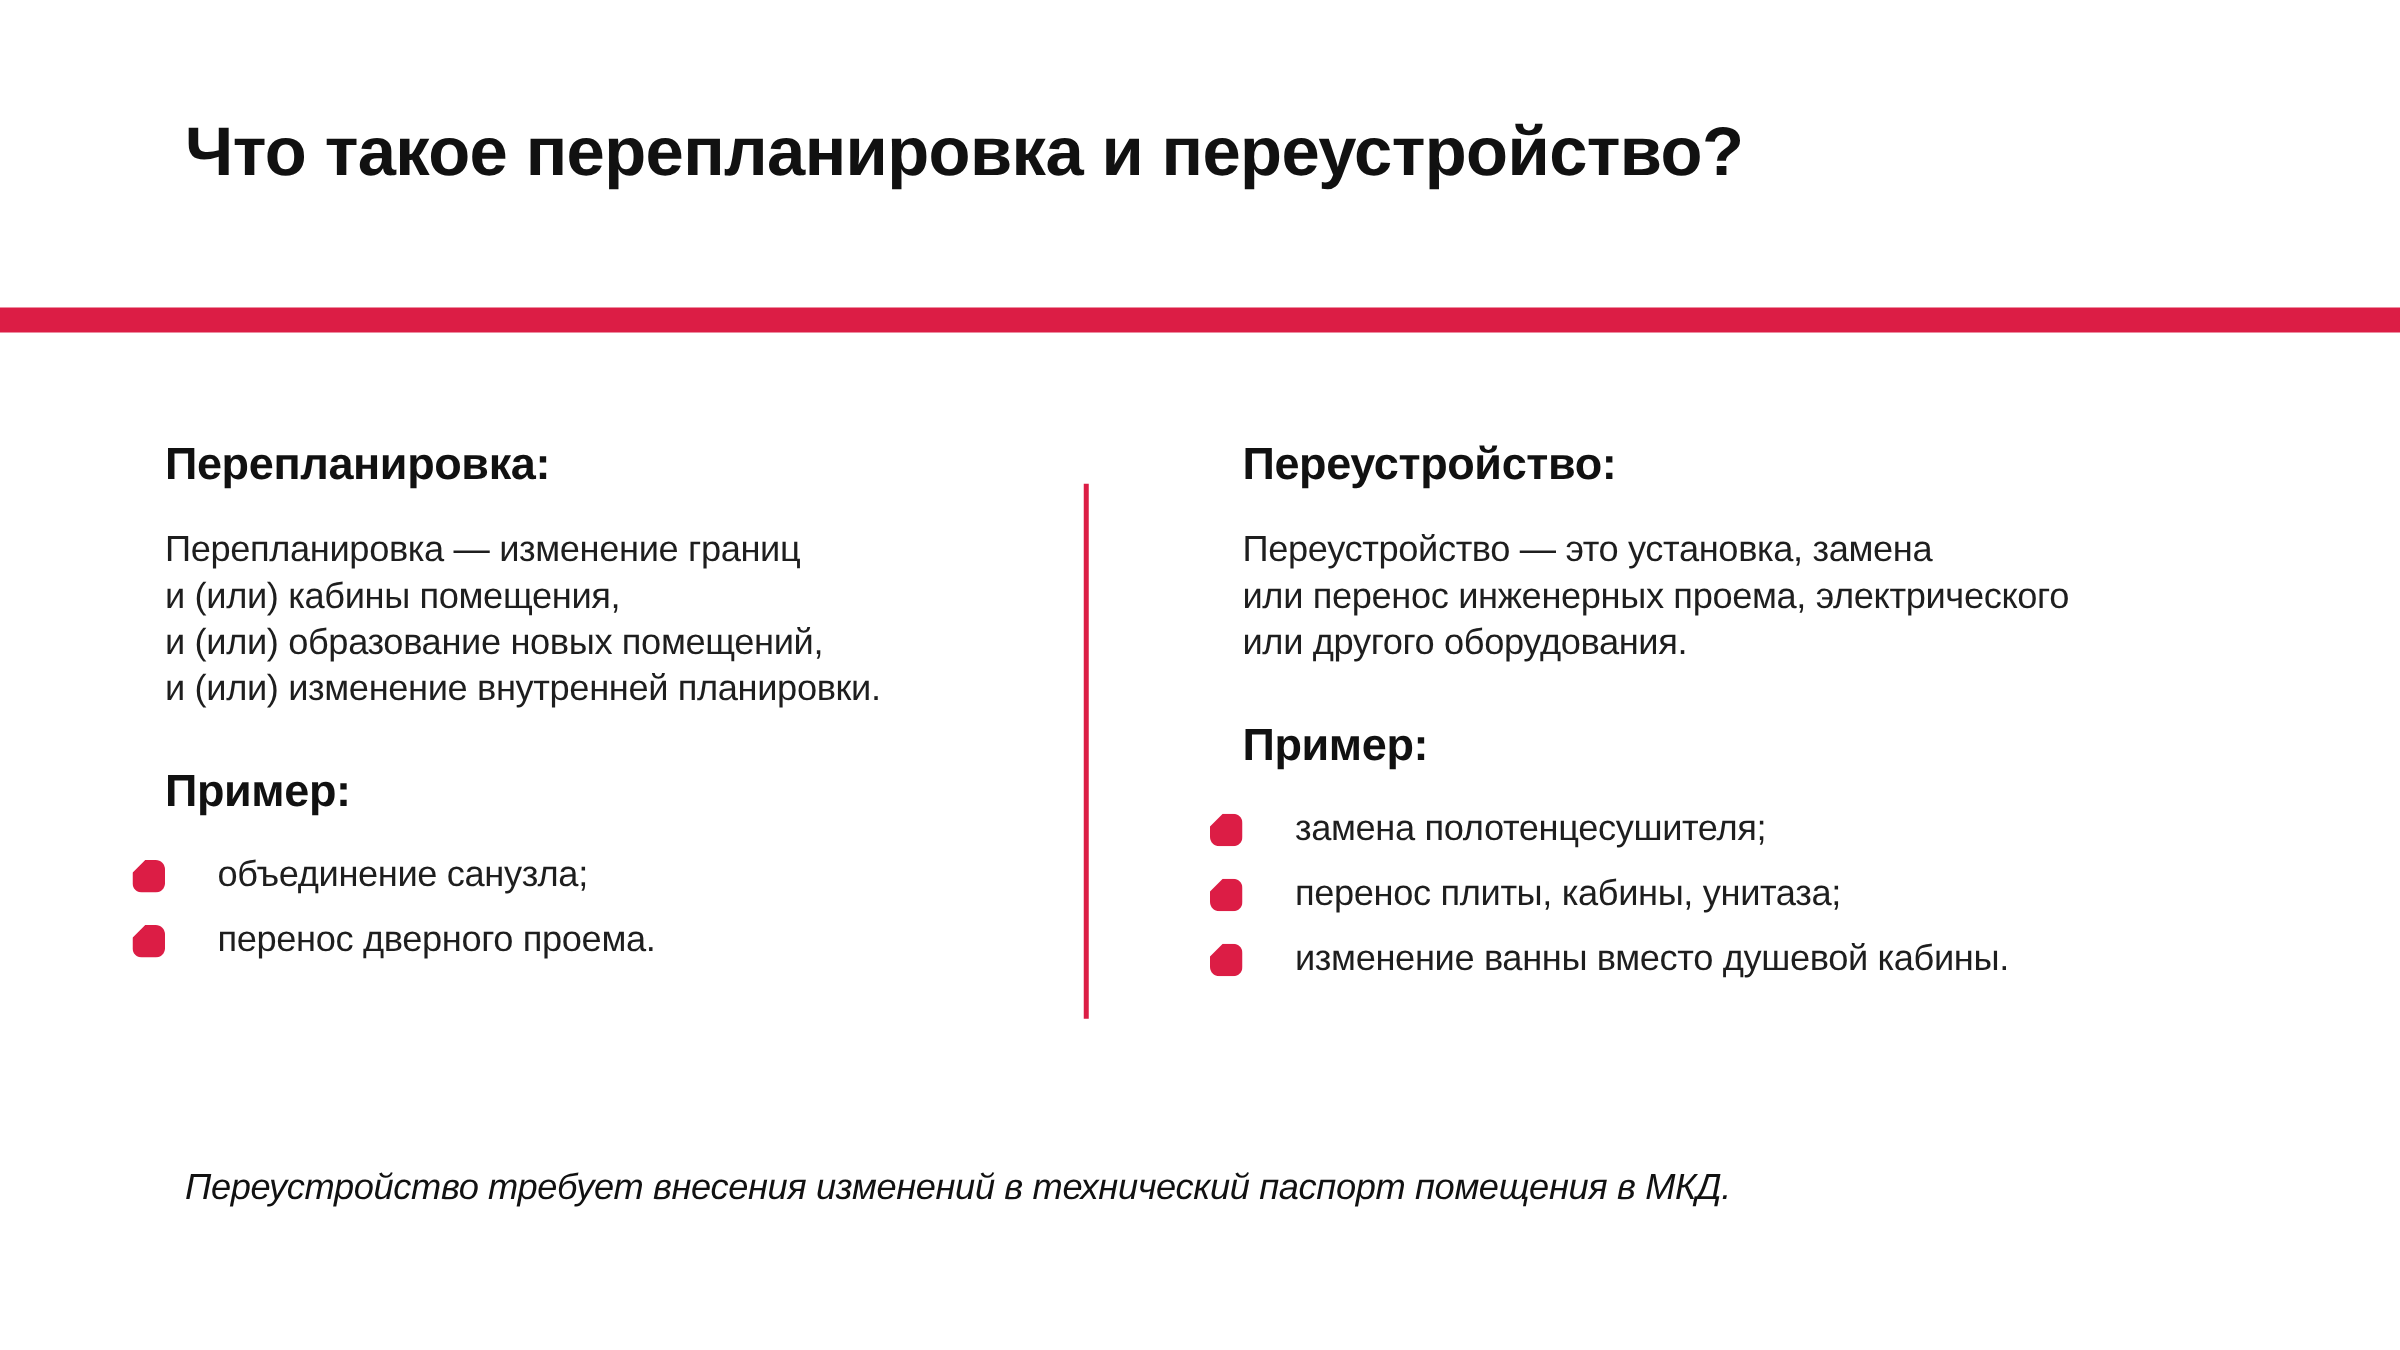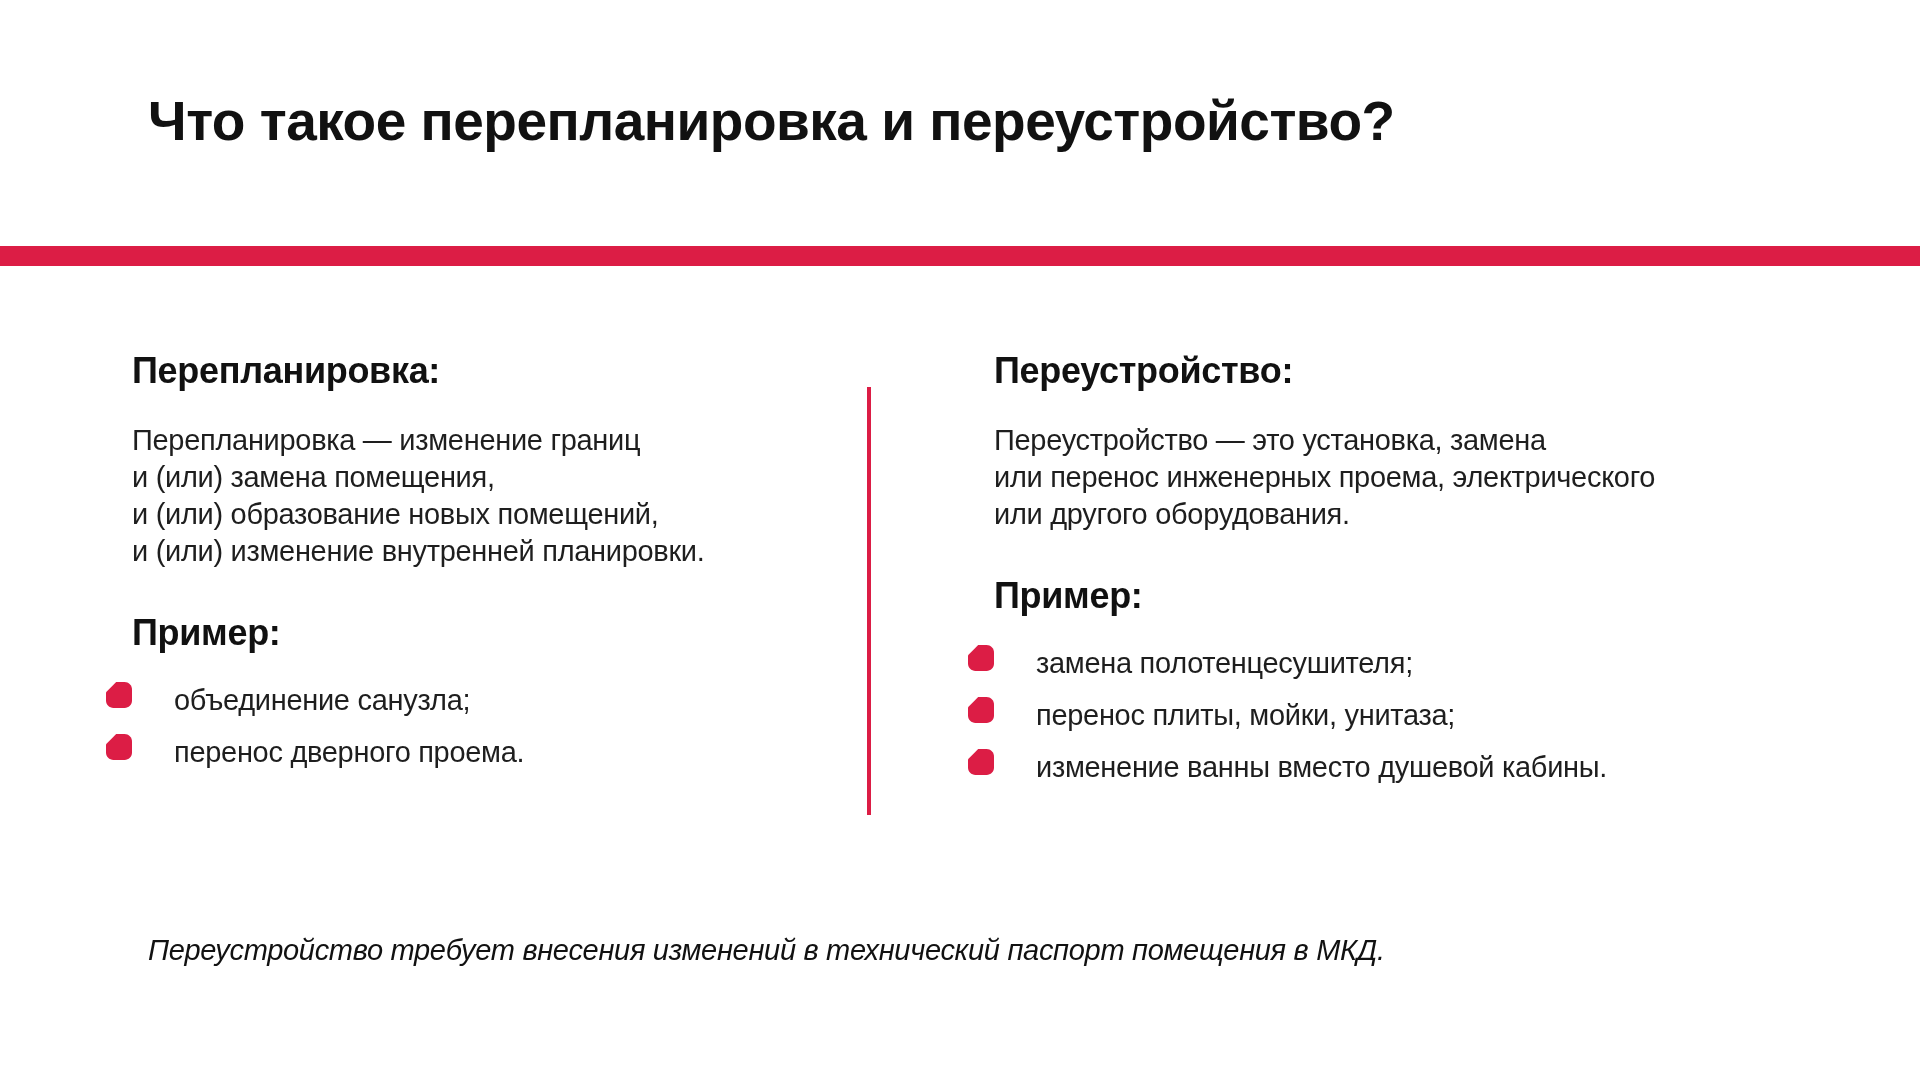--- a/index.html
+++ b/index.html
@@ -61,20 +61,21 @@
     letter-spacing: -0.3px;
     color: #111111;
   }
   .examples {
     list-style: none;
     margin: 28px 0 0 -26px;
     padding: 0;
   }
   .examples li {
     display: flex;
+    align-items: center;
     margin-bottom: 15px;
     min-height: 37px;
   }
   .bullet {
     flex: 0 0 26px;
     width: 26px;
     height: 26px;
     margin-right: 42px;
     display: inline-block;
   }
@@ -112,21 +113,21 @@
 <div class="slide">
 
   <h1 class="title">Что такое перепланировка и переустройство?</h1>
 
   <div class="accent-bar"></div>
 
   <section class="col col-left">
     <h2 class="col-heading">Перепланировка:</h2>
     <div class="desc">
       <div>Перепланировка — изменение границ</div>
-      <div>и (или) замена помещения,</div>
+      <div>и (или) кабины помещения,</div>
       <div>и (или) образование новых помещений,</div>
       <div>и (или) изменение внутренней планировки.</div>
     </div>
     <h3 class="example-heading">Пример:</h3>
     <ul class="examples">
       <li>
         <span class="bullet">
             <svg viewBox="0 0 28 28">
               <path d="M11 0 H20 C24.4 0 28 3.6 28 8 V20 C28 24.4 24.4 28 20 28 H8 C3.6 28 0 24.4 0 20 V11 Z"></path>
             </svg>
@@ -162,21 +163,21 @@
             </svg>
           </span>
         <span class="li-text">замена полотенцесушителя;</span>
       </li>
       <li>
         <span class="bullet">
             <svg viewBox="0 0 28 28">
               <path d="M11 0 H20 C24.4 0 28 3.6 28 8 V20 C28 24.4 24.4 28 20 28 H8 C3.6 28 0 24.4 0 20 V11 Z"></path>
             </svg>
           </span>
-        <span class="li-text">перенос плиты, мойки, унитаза;</span>
+        <span class="li-text">перенос плиты, кабины, унитаза;</span>
       </li>
       <li>
         <span class="bullet">
             <svg viewBox="0 0 28 28">
               <path d="M11 0 H20 C24.4 0 28 3.6 28 8 V20 C28 24.4 24.4 28 20 28 H8 C3.6 28 0 24.4 0 20 V11 Z"></path>
             </svg>
           </span>
         <span class="li-text">изменение ванны вместо душевой кабины.</span>
       </li>
     </ul>

